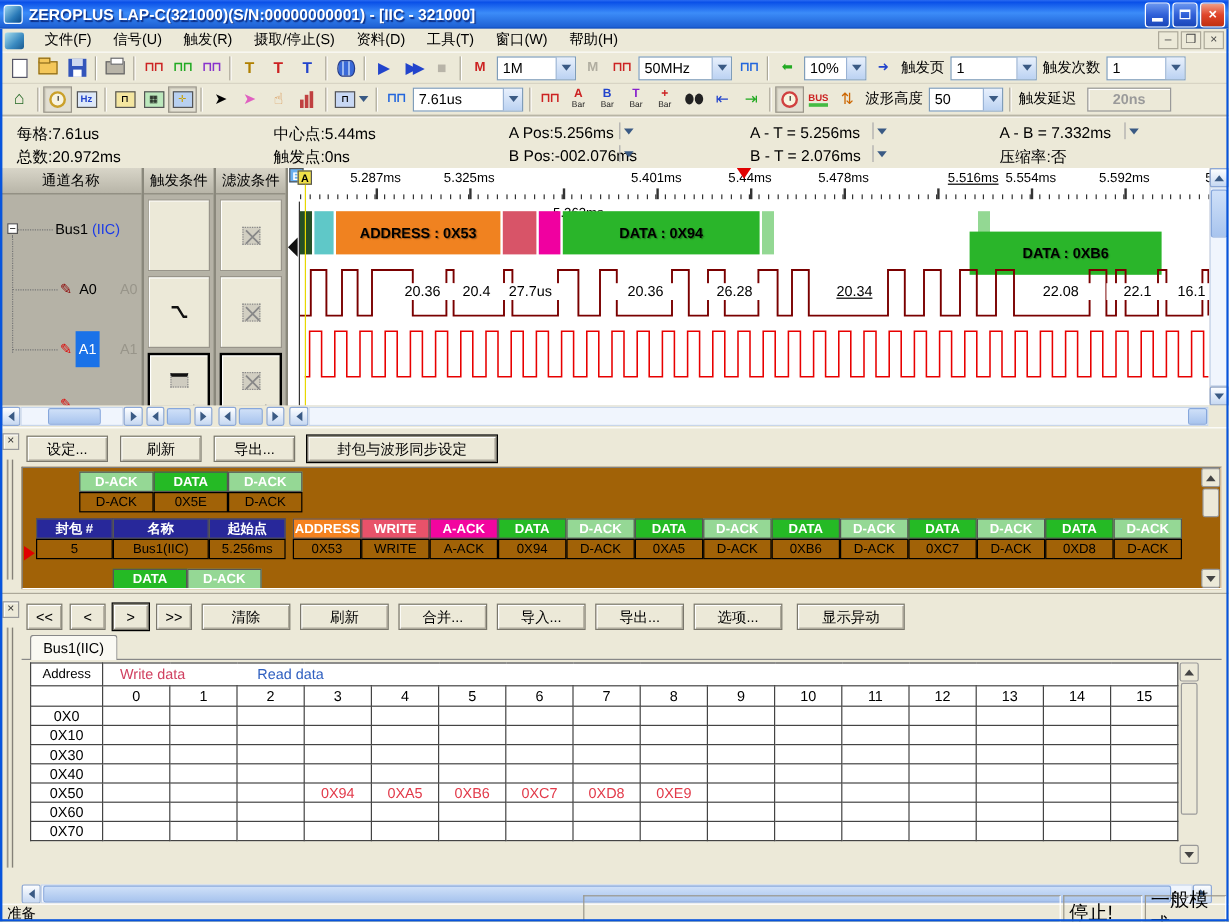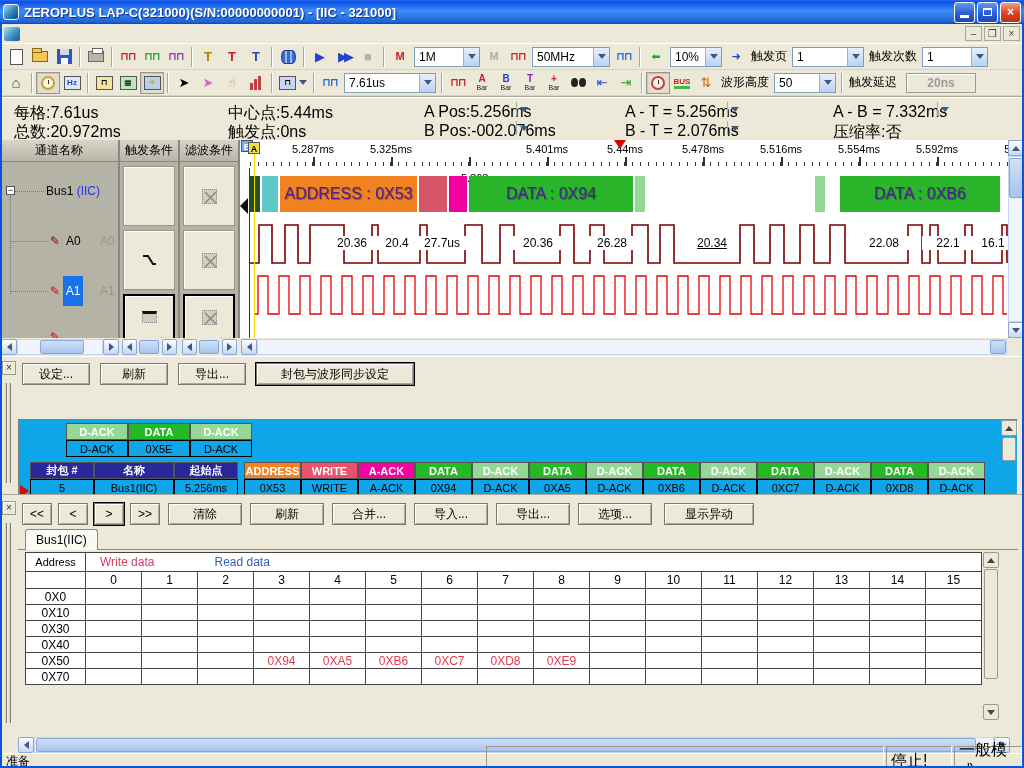--- a/index.html
+++ b/index.html
@@ -65,21 +65,21 @@
   .ic-screen{width:17px;height:14px;border:1px solid #555;display:flex;align-items:center;justify-content:center;font-size:8px;font-weight:bold;}
   .ic-binoc{display:flex;} .ic-binoc i{width:7px;height:9px;background:#222;border-radius:50%;margin:0 0.5px;}
   .ic-bars{display:flex;align-items:flex-end;height:14px;}
   .ic-bars i{width:3px;margin-right:1px;background:#c04040;}
   .barbtn{display:flex;flex-direction:column;align-items:center;line-height:1;width:24px;flex:none;}
   .barbtn .l1{font-size:10px;font-weight:bold;}
   .barbtn .l2{font-size:7px;color:#222;}
   
   .infobar{position:absolute;left:0;top:96px;width:1024px;height:44px;background:#ECE9D8;
     border-top:1px solid #ACA899;box-shadow:inset 1px 1px 0 #fff;}
-  .ib{position:absolute;white-space:nowrap;font-size:16px;}
+  .ib{position:absolute;white-space:nowrap;font-size:13px;}
   .ibdd{position:absolute;width:14px;height:14px;border-left:1px solid #aaa;display:flex;align-items:center;justify-content:center;}
   
   .wave{position:absolute;left:0;top:140px;width:1024px;height:198px;background:#B5B2A6;}
   .panel{position:absolute;top:0;height:198px;overflow:hidden;border-right:2px solid #8a887c;}
   .p-ch{left:0;width:120px;} .p-tr{left:120px;width:60px;} .p-fl{left:180px;width:60px;}
   .phead{position:absolute;left:0;top:0;right:0;height:22px;background:linear-gradient(180deg,#d8d5c8,#b8b5a8);
     border-bottom:1px solid #8a887c;display:flex;align-items:center;justify-content:center;font-size:12px;}
   .cell{position:absolute;left:3px;width:52px;background:#ECE9D8;border:1px solid #98948a;
     box-shadow:inset 1px 1px 0 #fff;display:flex;align-items:center;justify-content:center;}
   .cell.sel{border:2px solid #000;}
@@ -95,41 +95,41 @@
   .ghost{color:#98958a;}
   .pen{position:absolute;font-size:12px;}
   .selbox{position:absolute;background:#1a72e8;color:#fff;font-size:12px;display:flex;align-items:center;justify-content:center;}
   .waveview{position:absolute;left:240px;top:0;width:768px;height:198px;background:#fff;overflow:hidden;}
   .tl-label{position:absolute;top:3px;width:64px;text-align:center;font-size:11px;white-space:nowrap;}
   .tick{position:absolute;background:#333;width:1px;}
   .trig-tri{position:absolute;width:0;height:0;border-left:6px solid transparent;border-right:6px solid transparent;border-top:9px solid #e00000;}
   .flag{position:absolute;width:12px;height:12px;font-size:9px;font-weight:bold;text-align:center;line-height:12px;border:1px solid #555;}
   .cursorA{position:absolute;width:1px;background:#e8d800;}
   .busseg{position:absolute;top:0;height:36px;display:flex;align-items:center;justify-content:center;overflow:hidden;}
-  .busseg span{color:#4c1d95;font-weight:normal;font-size:16px;white-space:nowrap;text-shadow:1px 1px 1px rgba(0,0,0,.35);}
+  .busseg span{color:#000000;font-weight:bold;font-size:12px;white-space:nowrap;text-shadow:1px 1px 1px rgba(0,0,0,.35);}
   .plabel{position:absolute;width:52px;text-align:center;font-size:12px;background:#fff;white-space:nowrap;}
   .splitter-arrow{position:absolute;left:0;width:0;height:0;border-top:8px solid transparent;border-bottom:8px solid transparent;border-right:8px solid #111;}
   
   .sb-btn{position:absolute;background:linear-gradient(180deg,#fdfeff,#c6d8f2);border:1px solid #8CA8D8;border-radius:2px;
     display:flex;align-items:center;justify-content:center;}
   .sb-track{position:absolute;background:#f0f5fd;border:1px solid #c8d6ea;}
   .sb-thumb{position:absolute;background:linear-gradient(180deg,#cfe0f8,#a8c4ee);border:1px solid #86A7DC;border-radius:2px;}
   .corner{position:absolute;background:#ECE9D8;}
   
   .packet{position:absolute;left:0;top:356px;width:1024px;height:138px;background:#ECE9D8;border-top:1px solid #fff;}
   .closebox{position:absolute;width:14px;height:14px;background:#ECE9D8;border:1px solid #999;
     box-shadow:inset 1px 1px 0 #fff;font-size:10px;line-height:12px;text-align:center;color:#333;}
   .grip{position:absolute;width:6px;border-left:2px ridge #d8d4c4;border-right:2px ridge #d8d4c4;}
   .xpbtn{position:absolute;height:22px;background:#ECE9D8;border:1px solid #7a776c;
     box-shadow:inset 1px 1px 0 #fff, inset -1px -1px 0 #aca899;
     display:flex;align-items:center;justify-content:center;font-size:12px;white-space:nowrap;}
   .xpbtn.def{outline:1px solid #000;}
   .xpbtn.focused{outline:1px solid #000;}
-  .pkt-table{position:absolute;left:18px;top:32px;width:1000px;height:102px;background:#0ea5e9;
-    border:1px solid #808080;border-right-color:#fff;border-bottom-color:#fff;overflow:hidden;margin-top:30px;}
+  .pkt-table{position:absolute;left:18px;top:32px;width:1000px;height:102px;background:#a16207;
+    border:1px solid #808080;border-right-color:#fff;border-bottom-color:#fff;overflow:hidden;}
   .pcell{position:absolute;width:62px;height:17px;display:flex;align-items:center;justify-content:center;
     font-size:11px;border:1px solid #000;margin-left:-1px;}
   .pcell.hd{color:#fff;font-weight:bold;border:1px solid #555;}
   .pc-addr{background:#F5821F;} .pc-write{background:#E8526A;} .pc-aack{background:#F2059F;}
   .pc-data{background:#25BA25;} .pc-dack{background:#95D895;}
   .pc-info{background:#28289A;}
   .pmark{position:absolute;width:0;height:0;border-top:6px solid transparent;border-bottom:6px solid transparent;border-left:9px solid #e00000;}
   
   .bottom{position:absolute;left:0;top:494px;width:1024px;height:259px;background:#ECE9D8;border-top:1px solid #aca899;}
   .tab{position:absolute;height:21px;background:#FAF9F3;border:1px solid #888;border-bottom:none;
@@ -157,20 +157,30 @@
         <span class="dash"></span>
       </span>
     <span class="winbtn">
         <span class="rest"></span>
       </span>
     <span class="winbtn close">×</span>
   </div>
 
   <div class="menubar">
     <span class="menu-appicon"></span>
+    <div id="menu-items" style="display:flex;">
+        <span class="menu-item">文件(F)</span>
+        <span class="menu-item">信号(U)</span>
+        <span class="menu-item">触发(R)</span>
+        <span class="menu-item">摄取/停止(S)</span>
+        <span class="menu-item">资料(D)</span>
+        <span class="menu-item">工具(T)</span>
+        <span class="menu-item">窗口(W)</span>
+        <span class="menu-item">帮助(H)</span>
+      </div>
     <div class="mdi-controls">
       <span class="mdibtn">–</span>
       <span class="mdibtn">❒</span>
       <span class="mdibtn">×</span>
     </div>
   </div>
 
   <div class="tb tb1">
     <span class="tbtn">
         <span class="ic-page"></span>
@@ -469,21 +479,21 @@
     </div>
 
     <div class="waveview">
       <div id="ruler">
           <div class="tl-label" style="left: 41px;">5.287ms</div>
           <div class="tl-label" style="left: 119px;">5.325ms</div>
           <div class="tl-label" style="left: 210px; margin-top: 29px;">5.363ms</div>
           <div class="tl-label" style="left: 275px;">5.401ms</div>
           <div class="tl-label" style="left: 353px;">5.44ms</div>
           <div class="tl-label" style="left: 431px;">5.478ms</div>
-          <div class="tl-label" style="left: 509px;">5.516ms</div>
+          <div class="tl-label" style="left: 539px; text-decoration: underline;">5.516ms</div>
           <div class="tl-label" style="left: 587px;">5.554ms</div>
           <div class="tl-label" style="left: 665px;">5.592ms</div>
           <div class="tl-label" style="left: 743px;">5.63</div>
           <div class="tick" style="left: 10px; top: 22px; height: 4px;"></div>
           <div class="tick" style="left: 18px; top: 22px; height: 4px;"></div>
           <div class="tick" style="left: 26px; top: 22px; height: 4px;"></div>
           <div class="tick" style="left: 33px; top: 22px; height: 4px;"></div>
           <div class="tick" style="left: 41px; top: 22px; height: 4px;"></div>
           <div class="tick" style="left: 49px; top: 22px; height: 4px;"></div>
           <div class="tick" style="left: 57px; top: 22px; height: 4px;"></div>
@@ -611,21 +621,21 @@
           </div>
           <div class="busseg" style="left: 229px; width: 164px; background: rgb(42, 181, 42);">
             <span>DATA : 0X94</span>
           </div>
           <div class="busseg" style="left: 395px; width: 10px; background: rgb(147, 216, 147);">
             <span></span>
           </div>
           <div class="busseg" style="left: 575px; width: 10px; background: rgb(147, 216, 147);">
             <span></span>
           </div>
-          <div class="busseg" style="left: 600px; width: 160px; background: rgb(42, 181, 42);">
+          <div class="busseg" style="left: 568px; width: 160px; background: rgb(42, 181, 42); margin-top: 17px;">
             <span>DATA : 0XB6</span>
           </div>
         </div>
       <svg id="wavesvg" width="768" height="198" style="position:absolute;left:0;top:0">
         <path id="a0path" fill="none" stroke="#7a0000" stroke-width="1.6" d="M10 123 L19 123 L19 85 L32 85 L32 123 L45 123 L45 85 L58 85 L58 123 L70 123 L70 85 L104 85 L104 123 L132 123 L132 85 L138 85 L138 123 L180 123 L180 85 L187 85 L187 123 L225 123 L225 85 L242 85 L242 123 L260 123 L260 85 L274 85 L274 123 L320 123 L320 85 L334 85 L334 123 L350 123 L350 85 L364 85 L364 123 L392 123 L392 85 L408 85 L408 123 L420 123 L420 85 L434 85 L434 123 L500 123 L500 85 L514 85 L514 123 L530 123 L530 85 L544 85 L544 123 L560 123 L560 85 L574 85 L574 123 L590 123 L590 85 L605 85 L605 123 L668 123 L668 85 L682 85 L682 123 L690 123 L690 85 L698 85 L698 123 L725 123 L725 85 L732 85 L732 123 L762 123 L762 85 L767 85 L767 123 L767 123"></path>
         <path id="a1path" fill="none" stroke="#e80000" stroke-width="1.3" d="M14 174 L18 174 L18 136 L28 136 L28 174 L39 174 L39 136 L49 136 L49 174 L60 174 L60 136 L70 136 L70 174 L81 174 L81 136 L91 136 L91 174 L102 174 L102 136 L112 136 L112 174 L123 174 L123 136 L133 136 L133 174 L144 174 L144 136 L154 136 L154 174 L165 174 L165 136 L175 136 L175 174 L186 174 L186 136 L196 136 L196 174 L207 174 L207 136 L217 136 L217 174 L228 174 L228 136 L238 136 L238 174 L249 174 L249 136 L259 136 L259 174 L270 174 L270 136 L280 136 L280 174 L291 174 L291 136 L301 136 L301 174 L312 174 L312 136 L322 136 L322 174 L333 174 L333 136 L343 136 L343 174 L354 174 L354 136 L364 136 L364 174 L375 174 L375 136 L385 136 L385 174 L396 174 L396 136 L406 136 L406 174 L417 174 L417 136 L427 136 L427 174 L438 174 L438 136 L448 136 L448 174 L459 174 L459 136 L469 136 L469 174 L480 174 L480 136 L490 136 L490 174 L501 174 L501 136 L511 136 L511 174 L522 174 L522 136 L532 136 L532 174 L543 174 L543 136 L553 136 L553 174 L564 174 L564 136 L574 136 L574 174 L585 174 L585 136 L595 136 L595 174 L606 174 L606 136 L616 136 L616 174 L627 174 L627 136 L637 136 L637 174 L648 174 L648 136 L658 136 L658 174 L669 174 L669 136 L679 136 L679 174 L690 174 L690 136 L700 136 L700 174 L711 174 L711 136 L721 136 L721 174 L732 174 L732 136 L742 136 L742 174 L753 174 L753 136 L763 136 L763 174 L767 174"></path>
       </svg>
       <div id="a0-labels" style="position: absolute; left: 0px; top: 96px; width: 768px; height: 16px;">
           <span class="plabel" style="left: 86px;">20.36</span>
           <span class="plabel" style="left: 131px;">20.4</span>
@@ -907,20 +917,39 @@
               <td class="redval">0XE9</td>
               <td></td>
               <td></td>
               <td></td>
               <td></td>
               <td></td>
               <td></td>
               <td></td>
             </tr>
             <tr>
+              <td>0X60</td>
+              <td></td>
+              <td></td>
+              <td></td>
+              <td></td>
+              <td></td>
+              <td></td>
+              <td></td>
+              <td></td>
+              <td></td>
+              <td></td>
+              <td></td>
+              <td></td>
+              <td></td>
+              <td></td>
+              <td></td>
+              <td></td>
+            </tr>
+            <tr>
               <td>0X70</td>
               <td></td>
               <td></td>
               <td></td>
               <td></td>
               <td></td>
               <td></td>
               <td></td>
               <td></td>
               <td></td>

